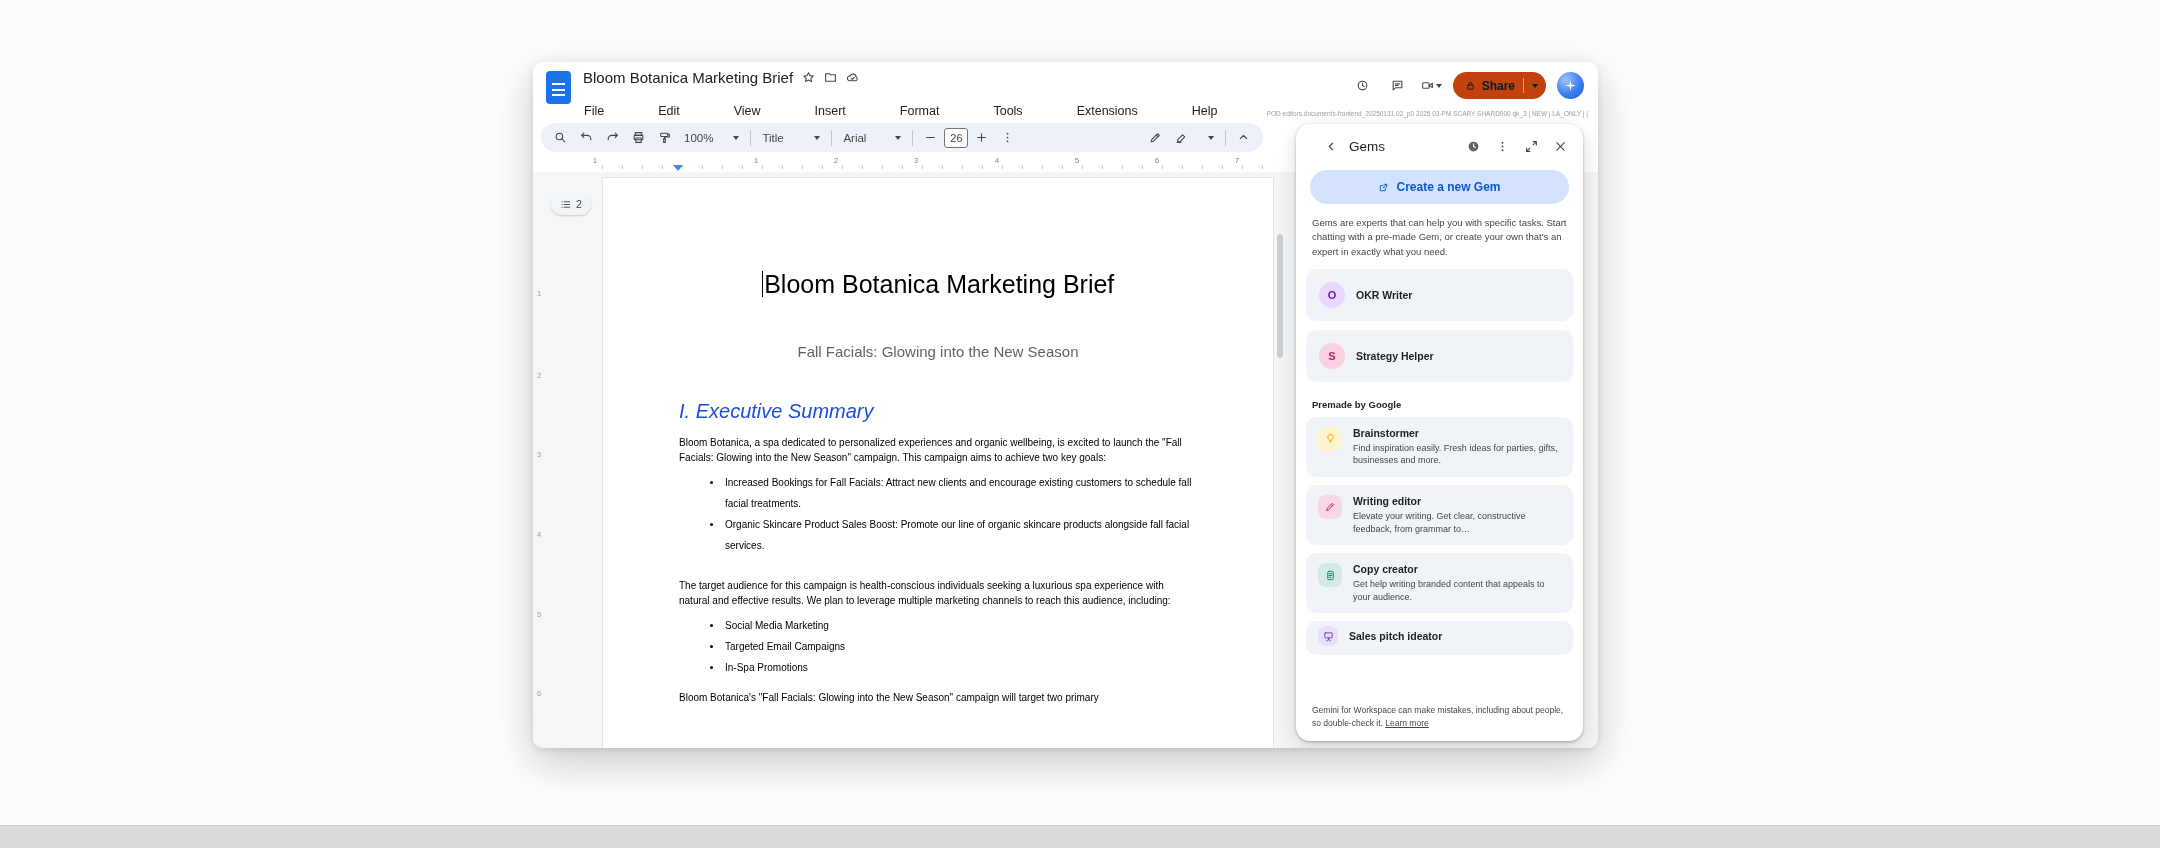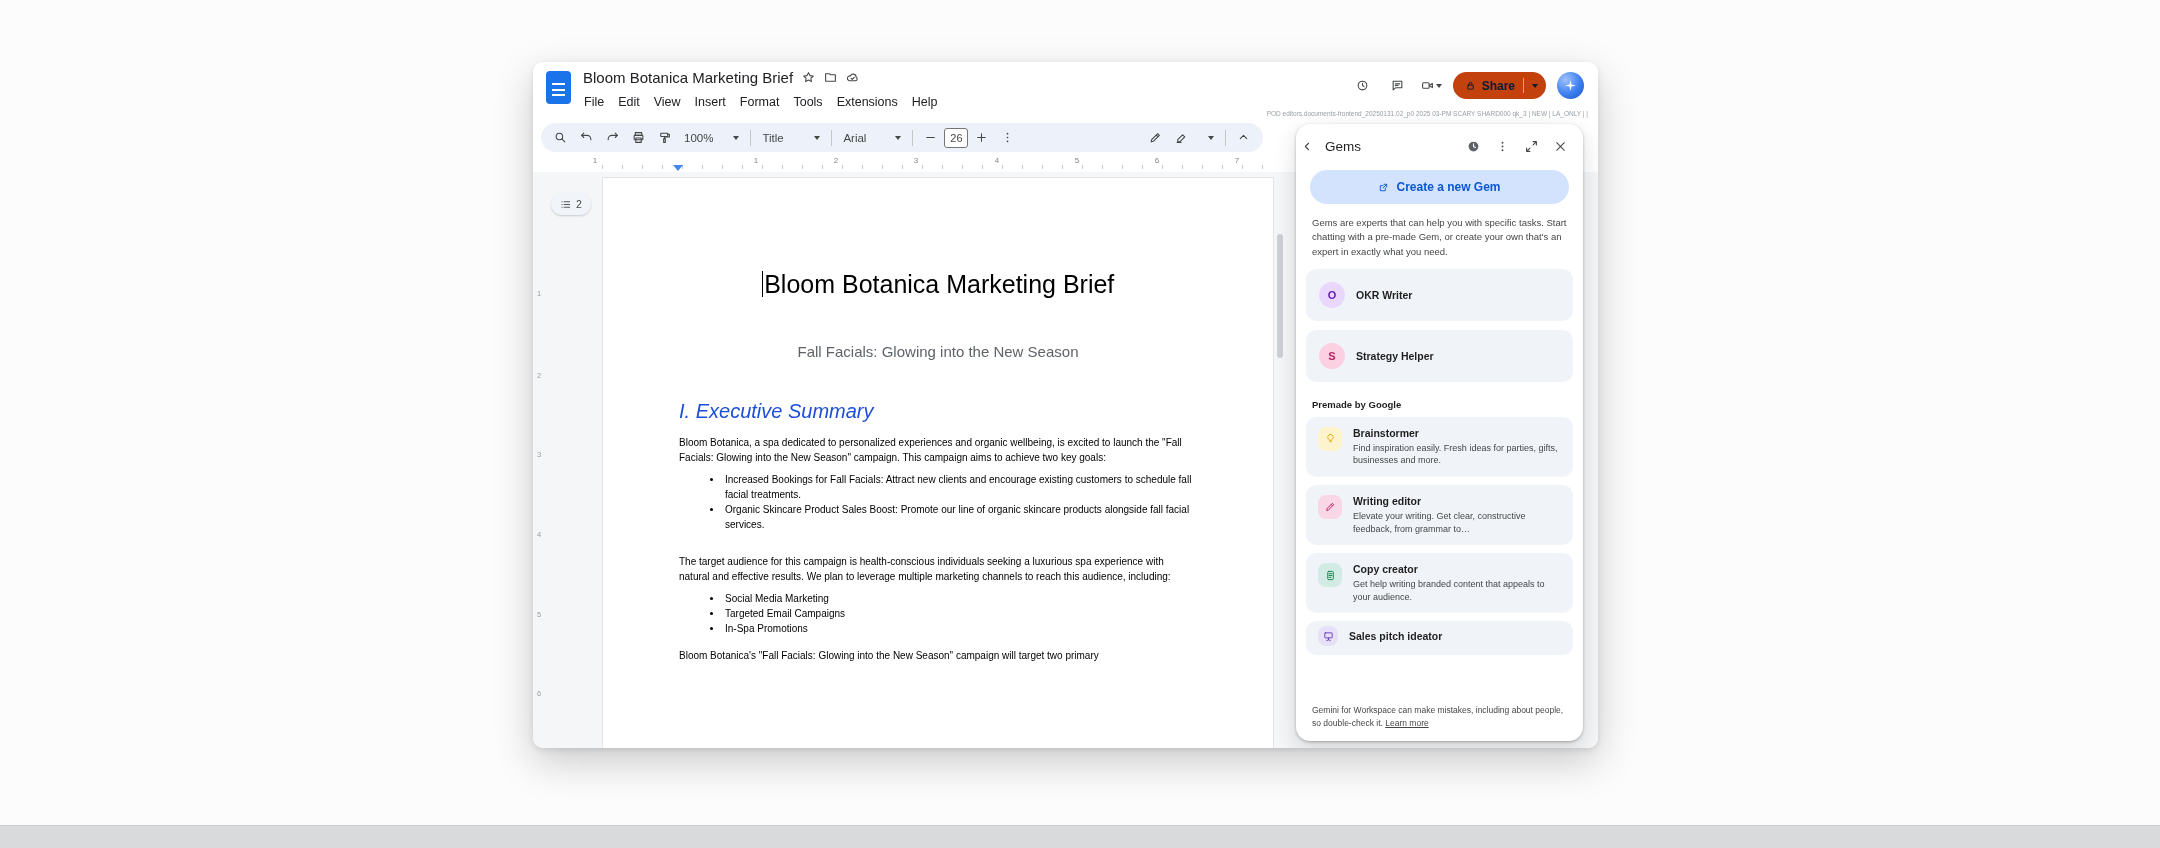--- a/index.html
+++ b/index.html
@@ -20,21 +20,21 @@
   }
 
   
   .hdr{position:absolute;left:0;top:0;right:0;height:58px;background:#fff;}
   .docs-icon{position:absolute;left:13px;top:9px;width:25px;height:33px;background:#1a73e8;border-radius:4px;}
   .docs-icon .lines{position:absolute;left:6px;right:6px;top:12px;height:13px;
     background:repeating-linear-gradient(#fff 0 2px,transparent 2px 5.5px);}
   .title-row{position:absolute;left:50px;top:7px;display:flex;align-items:center;gap:9px;}
   .doc-name{font-size:15px;color:#202124;white-space:nowrap;}
   .mini-ic{width:13px;height:13px;color:#444746;display:flex;align-items:center;}
-  .menu-row{position:absolute;left:44px;top:31px;display:flex;}
+  .menu-row{position:absolute;left:44px;top:40px;display:flex;gap:40px;}
   .menu-item{font-size:12.5px;color:#202124;padding:2px 7px;border-radius:4px;cursor:default;}
   .hdr-right{position:absolute;right:14px;top:10px;display:flex;align-items:center;gap:11px;}
   .icon-btn{width:24px;height:24px;display:flex;align-items:center;justify-content:center;color:#444746;border-radius:50%;}
   .vc-group{display:flex;align-items:center;gap:2px;color:#444746;}
   .share-btn{height:27px;background:#c2410c;border-radius:14px;display:flex;align-items:center;
     padding:0 8px 0 12px;color:#001d35;font-size:12px;font-weight:700;gap:6px;}
   .share-div{width:1px;height:15px;background:#8fb9d9;margin:0 2px;}
   .caret-down{width:0;height:0;border-left:3.5px solid transparent;border-right:3.5px solid transparent;border-top:4px solid currentColor;display:inline-block;}
   .avatar{width:27px;height:27px;border-radius:50%;
     background:radial-gradient(circle at 32% 28%,#9fc2fb,#3d7ef0 55%,#1b57c4);
@@ -67,31 +67,31 @@
   
   .canvas{position:absolute;left:0;top:110px;right:0;bottom:0;background:#f5f6f8;}
   .page{position:absolute;left:69px;top:5px;width:672px;height:760px;background:#fff;
     border:1px solid #e2e4e7;box-sizing:border-box;padding:92px 76px 0 76px;}
   .doc-title{font-size:25px;color:#000;text-align:center;font-weight:400;line-height:1.15;}
   .cursor{display:inline-block;width:1.5px;height:26px;background:#000;vertical-align:-4px;margin-right:1px;}
   .doc-subtitle{margin-top:44px;text-align:center;font-size:15px;color:#5f6368;}
   .h1{margin-top:40px;font-size:20px;color:#1d4ed8;font-weight:400;font-style:italic;}
   .body-p{margin-top:12px;font-size:10px;line-height:15.5px;color:#000;}
   ul.doc-ul{margin:6px 0 8px 0;padding-left:44px;}
-  ul.doc-ul li{font-size:10px;line-height:15px;color:#000;padding-left:2px;}
+  ul.doc-ul li{font-size:10px;line-height:21px;color:#000;padding-left:2px;}
   .outline-chip{position:absolute;left:18px;top:21px;height:22px;border-radius:12px;background:#f1f4f9;
     box-shadow:0 1px 2px rgba(0,0,0,.18);display:flex;align-items:center;gap:5px;padding:0 9px;
     color:#444746;font-size:10.5px;}
   .doc-scroll{position:absolute;left:744px;top:62px;width:6px;height:124px;background:#ccd0d5;border-radius:3px;}
 
   
   .panel{position:absolute;left:763px;top:62px;width:287px;height:617px;background:#fff;border-radius:14px;
     box-shadow:0 1px 3px rgba(0,0,0,.28),0 8px 22px rgba(0,0,0,.14);
     display:flex;flex-direction:column;overflow:hidden;z-index:5;}
-  .panel-hdr{display:flex;align-items:center;padding:11px 12px 7px 0;gap:7px;flex:none;}
+  .panel-hdr{display:flex;align-items:center;padding:11px 12px 7px 24px;gap:7px;flex:none;}
   .panel-title{font-size:13.5px;color:#1f1f1f;flex:1;}
   .p-ic{width:22px;height:22px;display:flex;align-items:center;justify-content:center;color:#444746;border-radius:50%;flex:none;}
   .create-btn{margin:6px 14px 10px;height:34px;border-radius:18px;background:#d3e3fd;color:#0b57d0;
     display:flex;align-items:center;justify-content:center;gap:7px;font-size:12px;font-weight:700;flex:none;}
   .panel-intro{padding:2px 16px 10px;font-size:9.5px;line-height:1.5;color:#444746;flex:none;}
   .panel-list{flex:1;overflow:hidden;}
   .section-label{padding:8px 16px 7px;font-size:9.5px;font-weight:700;color:#1f1f1f;}
   .gem-row{margin:0 10px 9px;background:#f0f4f9;border-radius:10px;height:52px;
     display:flex;align-items:center;padding:0 13px;gap:11px;box-sizing:border-box;}
   .gem-avatar{width:26px;height:26px;border-radius:50%;display:flex;align-items:center;justify-content:center;

